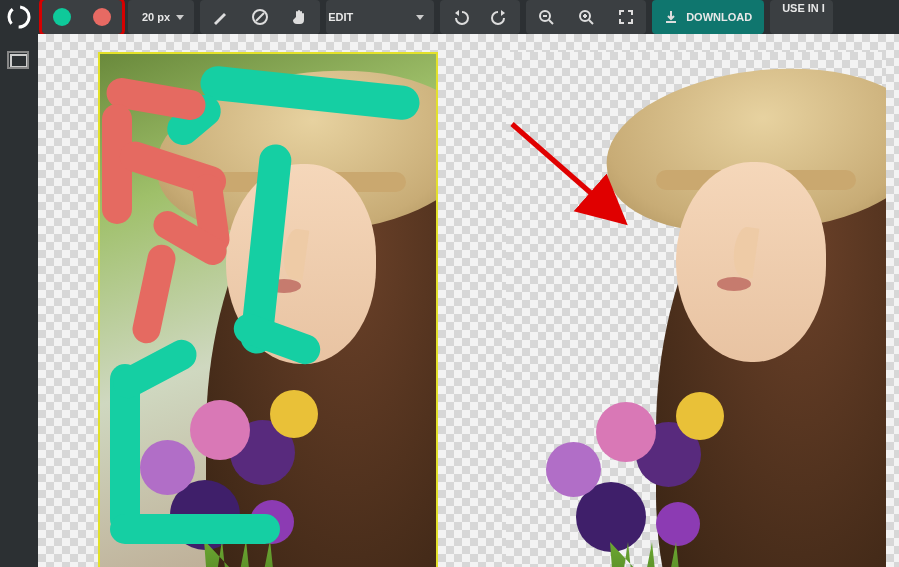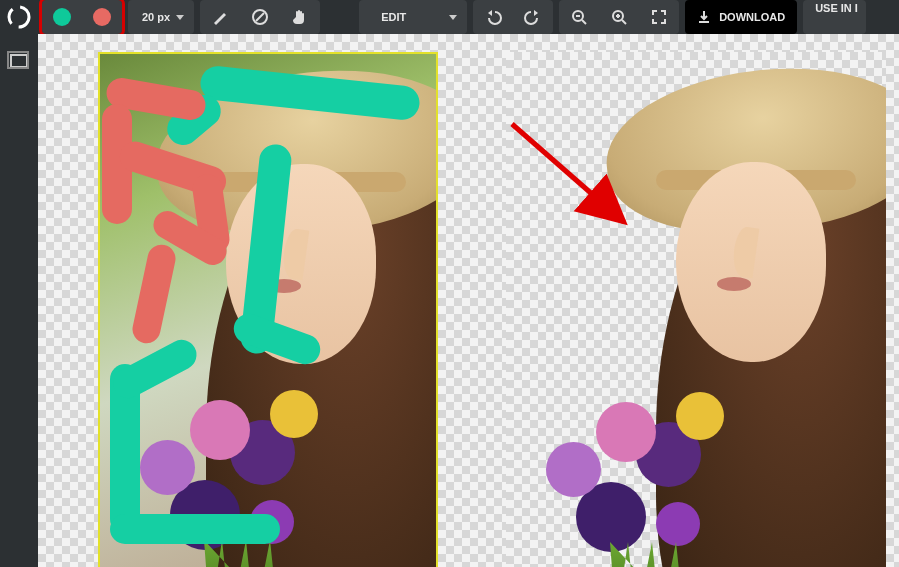--- a/index.html
+++ b/index.html
@@ -32,22 +32,22 @@
     width:40px;height:34px;
     display:flex;align-items:center;justify-content:center;
     cursor:pointer;
   }
   .tool-group.highlight { outline:3px solid #d60000; outline-offset:0; }
   .dot { width:18px;height:18px;border-radius:50%; }
   .dot.green{background:#0ec99a;}
   .dot.red{background:#e76a63;}
   .brush-size { padding:0 10px 0 14px; display:flex;align-items:center;gap:6px;height:34px;background:#3b3f42;border-radius:4px;white-space:nowrap;}
   .caret-down{width:0;height:0;border-left:4px solid transparent;border-right:4px solid transparent;border-top:5px solid #ccc;}
-  .edit-drop { padding:0 10px 0 22px; width:108px; display:flex;align-items:center;justify-content:space-between;height:34px;background:#3b3f42;border-radius:4px;margin-left:33px;}
-  .download-btn { padding:0 12px; display:flex;align-items:center;gap:8px;height:34px;background:#000000;border-radius:4px;white-space:nowrap;}
+  .edit-drop { padding:0 10px 0 2px; width:108px; display:flex;align-items:center;justify-content:space-between;height:34px;background:#3b3f42;border-radius:4px;}
+  .download-btn { padding:0 12px; display:flex;align-items:center;gap:8px;height:34px;background:#0f766e;border-radius:4px;white-space:nowrap;}
   .usein-btn { padding:0 8px 18px 12px; display:flex;align-items:center;height:34px;background:#3b3f42;border-radius:4px;white-space:nowrap;}
 
   .workspace { flex:1; display:flex; }
   .left-rail {
     width:38px; background:#2c3033;
     display:flex;flex-direction:column;align-items:center;
     padding-top:20px;
   }
   .layers-icon{width:18px;height:14px;border:2px solid #ccc;position:relative;}
   .layers-icon::after{content:"";position:absolute;left:-5px;top:-5px;width:18px;height:14px;border:2px solid #888;}

